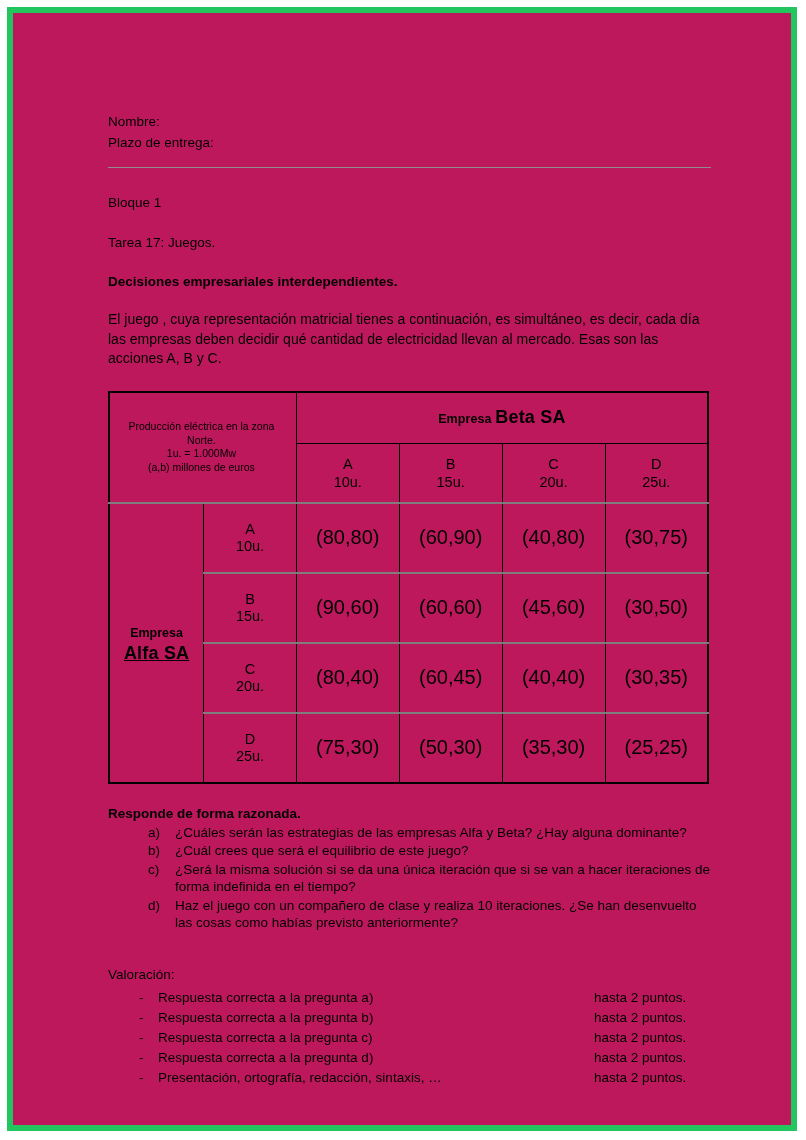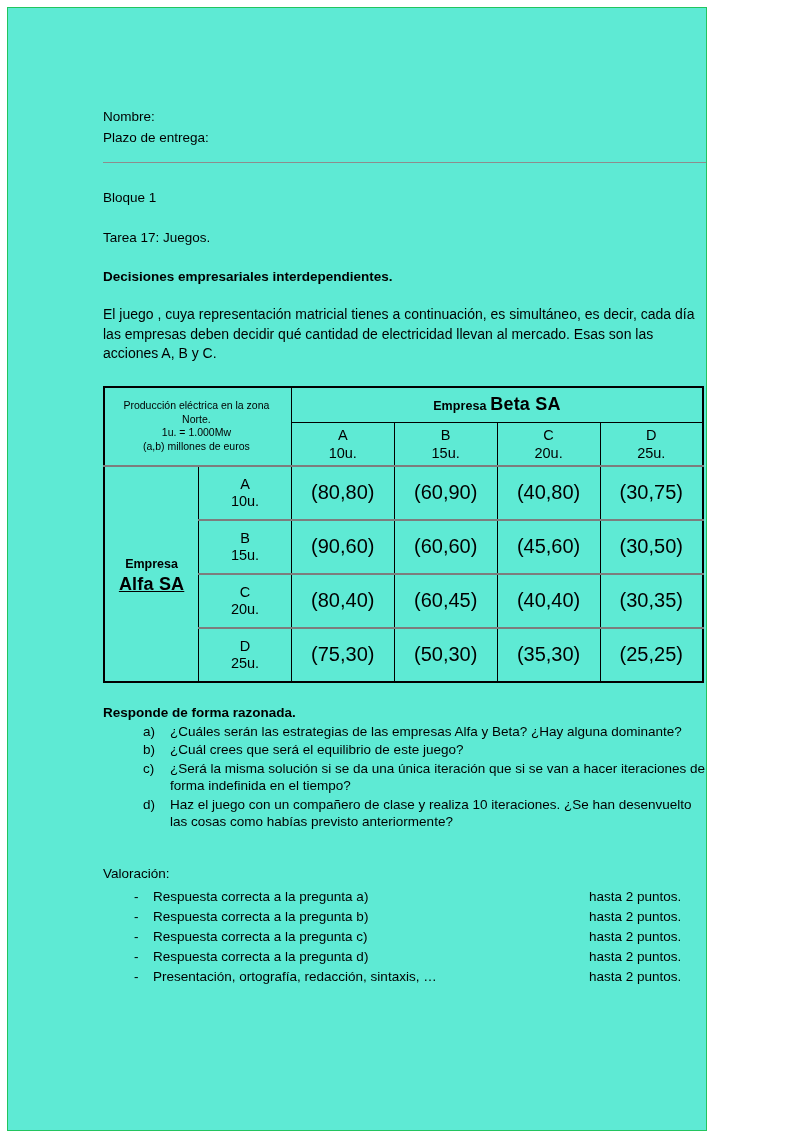--- a/index.html
+++ b/index.html
@@ -14,24 +14,24 @@
     font-family: "Liberation Sans", sans-serif;
     color: #000000;
     overflow: hidden;
   }
 
   
   .page-frame {
     position: absolute;
     left: 7px;
     top: 7px;
-    width: 700px;
+    width: 790px;
     height: 1124px;
-    background: #5eead4;
-    border: 1px solid #22c55e;
+    background: #be185d;
+    border: 6px solid #22c55e;
     box-sizing: border-box;
   }
 
   .page-body {
     position: absolute;
     left: 95px;
     top: 98px;
     width: 608px;
   }
 
@@ -75,21 +75,21 @@
     width: 601px;
   }
   table.matrix {
     border-collapse: collapse;
     table-layout: fixed;
     width: 601px;
     border: 2px solid #000000;
   }
   table.matrix td {
     border: 1px solid #000000;
-    padding: 0;
+    padding: 8px;
     text-align: center;
     vertical-align: middle;
   }
   
   table.matrix tr.body-row > td {
     border-top: 2px solid #7d7d7d;
   }
   table.matrix tr.body-row:first-of-type > td {
     border-top: 2px solid #000000;
   }

